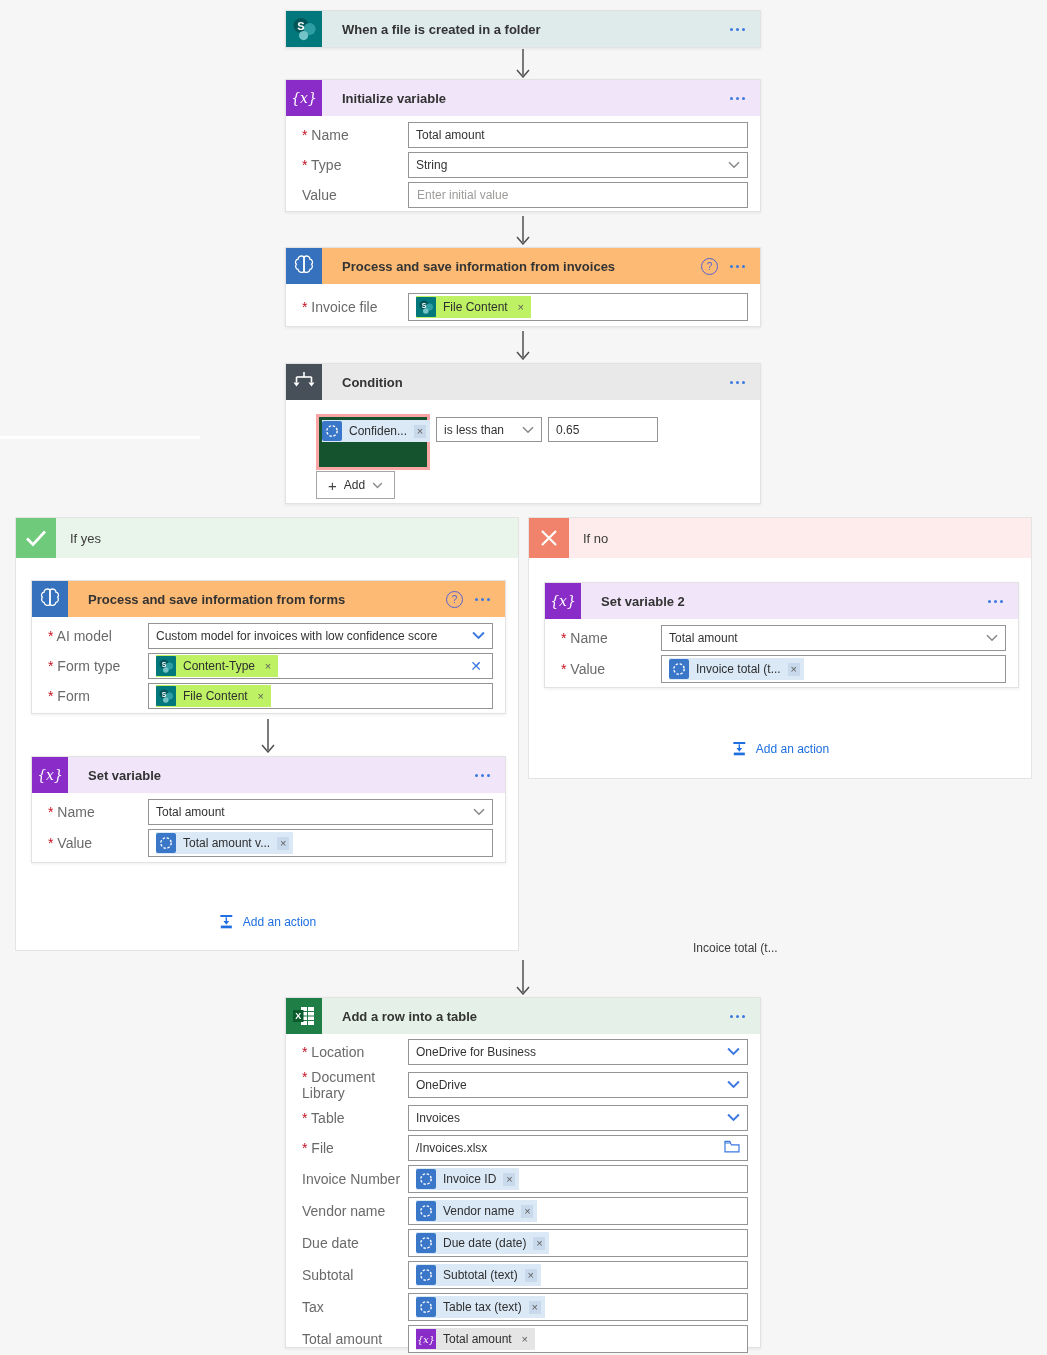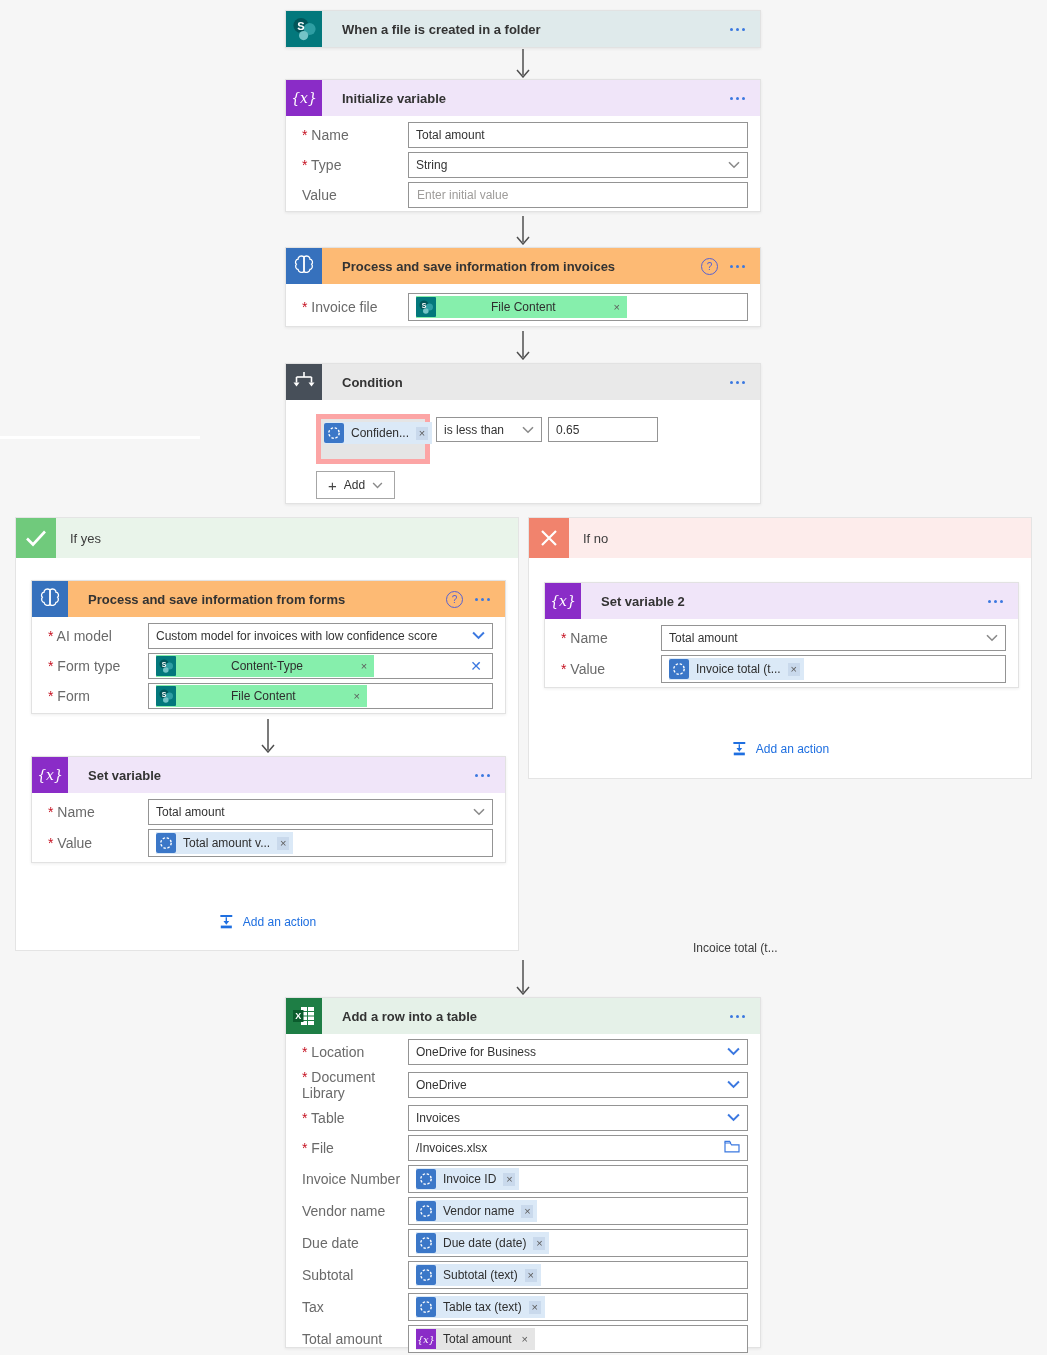--- a/index.html
+++ b/index.html
@@ -37,40 +37,40 @@
         font:12px "Liberation Sans",sans-serif;color:#333;padding:0 8px;min-width:0;}
   input.ph::placeholder{color:#9e9c9a;}
 
   
   .chip{display:inline-flex;align-items:center;height:22px;font-size:12px;color:#2e2e2e;
         padding-right:4px;white-space:nowrap;}
   .chip .ci{width:20px;height:20px;margin-right:7px;flex:none;}
   .chip .ci svg{display:block;}
   .chip .x{margin-left:7px;font-size:11px;color:#5c5c5c;width:12px;height:13px;line-height:13px;
         text-align:center;cursor:pointer;}
-  .chip-teal{background:#86efac;gap:48px;}
+  .chip-teal{background:#bef264;}
   .chip-ai{background:#dbe9f7;}
   .chip-ai .x{background:#c9d9ec;}
   .chip-var{background:#e5e5e5;}
   .clearx{margin-left:auto;color:#3b78e0;font-size:14px;cursor:pointer;padding:0 3px;}
 
   
   .branch{position:absolute;background:#fff;border:1px solid #e4e4e4;box-sizing:border-box;}
   .bhead{display:flex;align-items:center;height:40px;cursor:pointer;}
   .bicon{width:40px;height:40px;flex:none;display:flex;align-items:center;justify-content:center;}
   .blabel{flex:1;height:40px;display:flex;align-items:center;padding-left:14px;font-size:13px;color:#3c3c3c;}
   .tint-green{background:#e9f4ea;}
   .tint-pink{background:#fdeceb;}
   .ic-green{background:#70ca7c;}
   .ic-salmon{background:#f1836d;}
 
   
   .cond-body{position:relative;height:104px;}
-  .opbox{position:absolute;left:30px;top:14px;width:114px;height:50px;border:5px solid #fca5a5;
-        padding:3px 3px;box-sizing:border-box;background:#e5e5e5;}
+  .opbox{position:absolute;left:30px;top:14px;width:114px;height:56px;border:3px solid #fca5a5;
+        padding:3px 3px;box-sizing:border-box;background:#14532d;}
   .opsel{position:absolute;left:150px;top:17px;width:106px;height:25px;}
   .opval{position:absolute;left:262px;top:17px;width:110px;height:25px;}
   .absbox{border:1px solid #949494;display:flex;align-items:center;padding:0 7px;
         box-sizing:border-box;background:#fff;font-size:12px;color:#333;}
   .addbtn{position:absolute;left:30px;top:71px;height:26px;border:1px solid #a6a6a6;display:flex;
         align-items:center;padding:0 11px;gap:7px;font-size:12px;color:#333;background:#fff;cursor:pointer;}
   .addbtn .plus{font-size:15px;color:#444;font-weight:400;}
 
   .arrow{position:absolute;}
   .addaction{position:absolute;left:50%;transform:translateX(-50%);display:flex;align-items:center;

